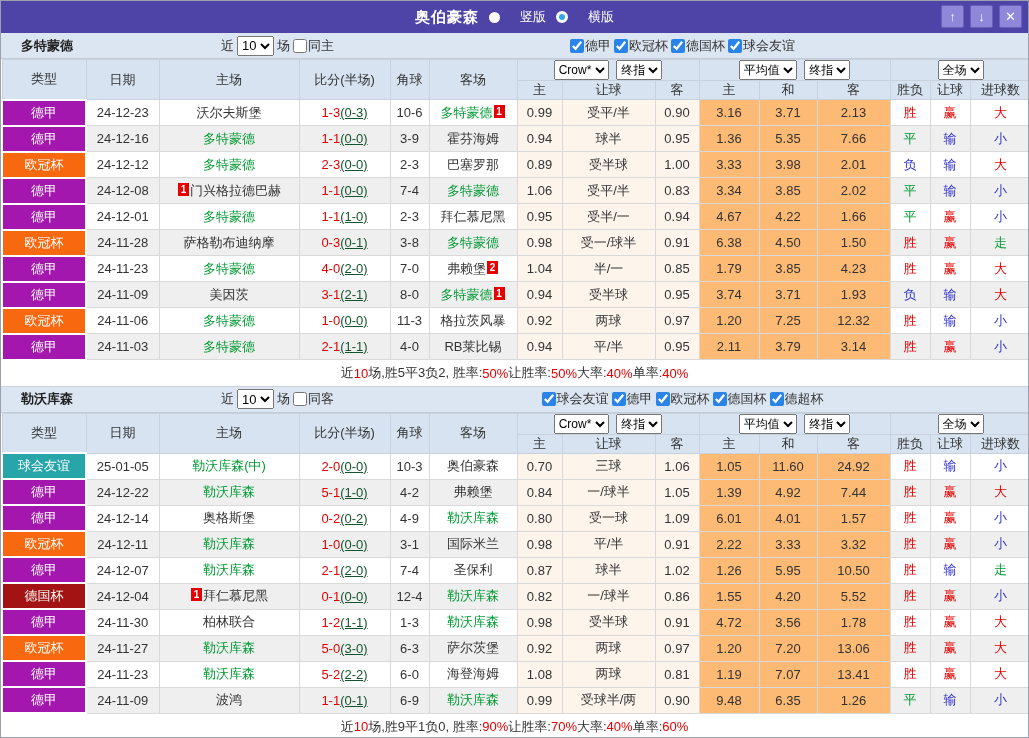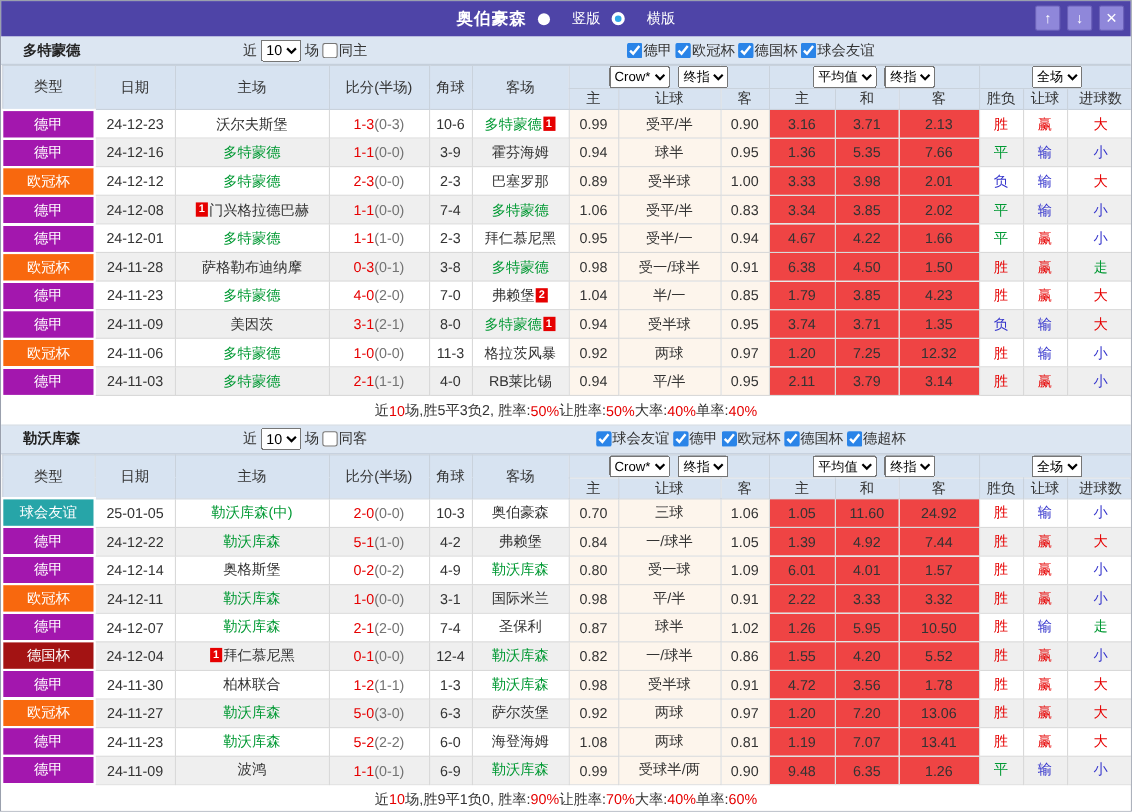--- a/index.html
+++ b/index.html
@@ -31,24 +31,24 @@
   th, td { border:1px solid #c9d2dc; text-align:center; overflow:hidden; white-space:nowrap; }
   thead th { background:#d7e3f1; color:#333; font-weight:normal; font-size:13px; }
   .hrow1 th { height:21px; }
   .hrow2 th { height:19px; }
   .dd select { height:20px; font-size:12px; margin:0 2px; }
   tbody td { height:26px; font-size:13px; color:#333; border-color:#d9d9d9; background:#fff; }
   tr.alt td { background:#efefef; }
   td.c-league { color:#fff; border:2px solid #fff; background-clip:padding-box; }
   tr.alt td.c-league { background-color:inherit; }
   td.c-odds, tr.alt td.c-odds { background:#fdf5ec; }
-  td.c-avg,  tr.alt td.c-avg  { background:#ef4444; }
+  td.c-avg,  tr.alt td.c-avg  { background:#fdba74; }
   .self { color:#009933; }
   .ft { color:#e60000; }
-  .ht { color:#737373; }
+  .ht { color:#14532d;text-decoration:underline; }
   td.c-res.r { color:#e60000; }
   td.c-res.g { color:#009933; }
   td.c-res.b { color:#3333cc; }
   .rank { display:inline-block; background:#e60000; color:#fff; font-size:10px; line-height:13px;
           min-width:11px; height:13px; vertical-align:2px; margin:0 1px; font-weight:bold; }
 
   
   .summary { height:26px; display:flex; align-items:center; justify-content:center;
              font-size:13px; color:#333; background:#fff; border-bottom:1px solid #c9d2dc; }
   .summary .red { color:#e60000; }
@@ -283,21 +283,21 @@
             <td class="c-date">24-11-09</td>
             <td class="c-team"><span>美因茨</span></td>
             <td class="c-score"><span class="ft">3-1</span><span class="ht">(2-1)</span></td>
             <td class="c-corner">8-0</td>
             <td class="c-team"><span class="self">多特蒙德</span><span class="rank">1</span></td>
             <td class="c-odds">0.94</td>
             <td class="c-odds">受半球</td>
             <td class="c-odds">0.95</td>
             <td class="c-avg">3.74</td>
             <td class="c-avg">3.71</td>
-            <td class="c-avg">1.35</td>
+            <td class="c-avg">1.93</td>
             <td class="c-res b">负</td>
             <td class="c-res b">输</td>
             <td class="c-res r">大</td>
           </tr>
           <tr>
             <td class="c-league" style="background-color: rgb(248, 104, 14);">欧冠杯</td>
             <td class="c-date">24-11-06</td>
             <td class="c-team"><span class="self">多特蒙德</span></td>
             <td class="c-score"><span class="ft">1-0</span><span class="ht">(0-0)</span></td>
             <td class="c-corner">11-3</td>

